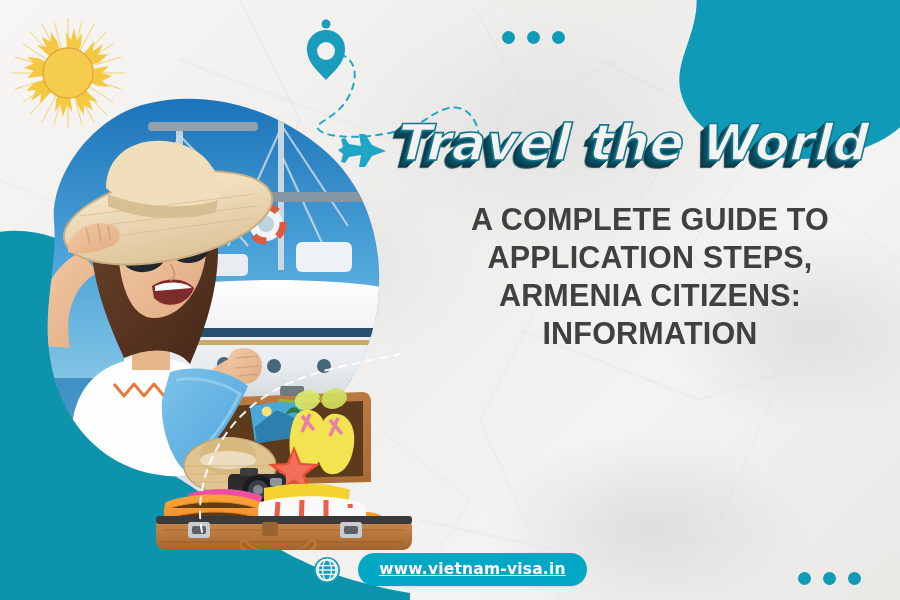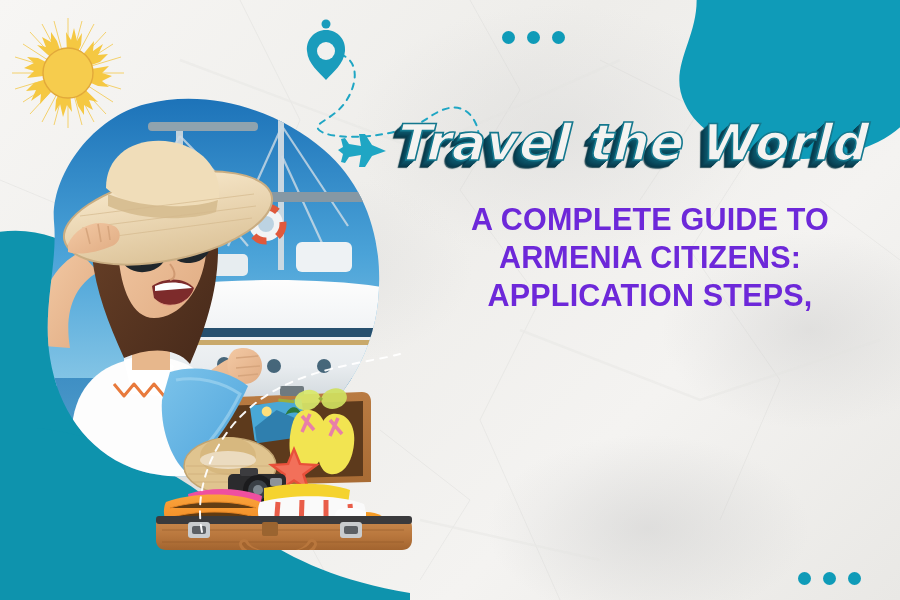--- a/index.html
+++ b/index.html
@@ -82,21 +82,21 @@
     left:440px; top:200px;
     width:420px;
     text-align:center;
   }
   .title-line {
     font-family:"Liberation Sans", sans-serif;
     font-size:30.5px;
     font-weight:700;
     line-height:38px;
     letter-spacing:.2px;
-    color:#6d28d9;
+    color:#404040;
     text-transform:uppercase;
     white-space:nowrap;
   }
 
   
   .suitcase { position:absolute; left:152px; top:362px; width:262px; height:188px; }
 
   
   .arc { position:absolute; left:186px; top:352px; width:230px; height:190px; }
 
@@ -372,22 +372,23 @@
   <div class="dots dots-top">
     <span class="dot" style="background:#0f9bb8"></span>
     <span class="dot" style="background:#0f9bb8"></span>
     <span class="dot" style="background:#0f9bb8"></span>
   </div>
 
   <div class="headline">Travel the World</div>
 
   <div class="title-block">
     <div class="title-line">A COMPLETE GUIDE TO</div>
+    <div class="title-line">APPLICATION STEPS,</div>
     <div class="title-line">ARMENIA CITIZENS:</div>
-    <div class="title-line">APPLICATION STEPS,</div>
+    <div class="title-line">INFORMATION</div>
   </div>
 
   <div class="suitcase">
     <svg width="262" height="188" viewBox="0 0 262 188">
       <defs>
         <linearGradient id="caseBody" x1="0" y1="0" x2="0" y2="1">
           <stop offset="0%" stop-color="#c98a4e"></stop>
           <stop offset="55%" stop-color="#b9773d"></stop>
           <stop offset="100%" stop-color="#a2642f"></stop>
         </linearGradient>
@@ -503,14 +504,28 @@
   <svg class="arc" width="230" height="190" viewBox="0 0 230 190">
     <path d="M16 180 C 6 130, 34 70, 86 40 C 130 14, 186 10, 214 2" fill="none" stroke="#ffffff" stroke-width="2" stroke-dasharray="7 7" stroke-linecap="round" opacity="0.95"></path>
   </svg>
 
   <div class="dots dots-bottom">
     <span class="dot" style="background:#0f9bb8"></span>
     <span class="dot" style="background:#0f9bb8"></span>
     <span class="dot" style="background:#0f9bb8"></span>
   </div>
 
+  <div class="footer">
+    <svg class="globe-icon" viewBox="0 0 28 28">
+      <circle cx="14" cy="14" r="13" fill="#1a9cbc"></circle>
+      <g stroke="#ffffff" stroke-width="1.3" fill="none">
+        <circle cx="14" cy="14" r="10.5"></circle>
+        <ellipse cx="14" cy="14" rx="4.4" ry="10.5"></ellipse>
+        <ellipse cx="14" cy="14" rx="9" ry="10.5"></ellipse>
+        <path d="M4 9.6 H24"></path>
+          <path d="M3.6 14 H24.4"></path>
+          <path d="M4 18.4 H24"></path>
+      </g>
+    </svg>
+    <a class="url-pill" href="#">www.vietnam-visa.in</a>
+  </div>
 
 </div>
 
 </body></html>

